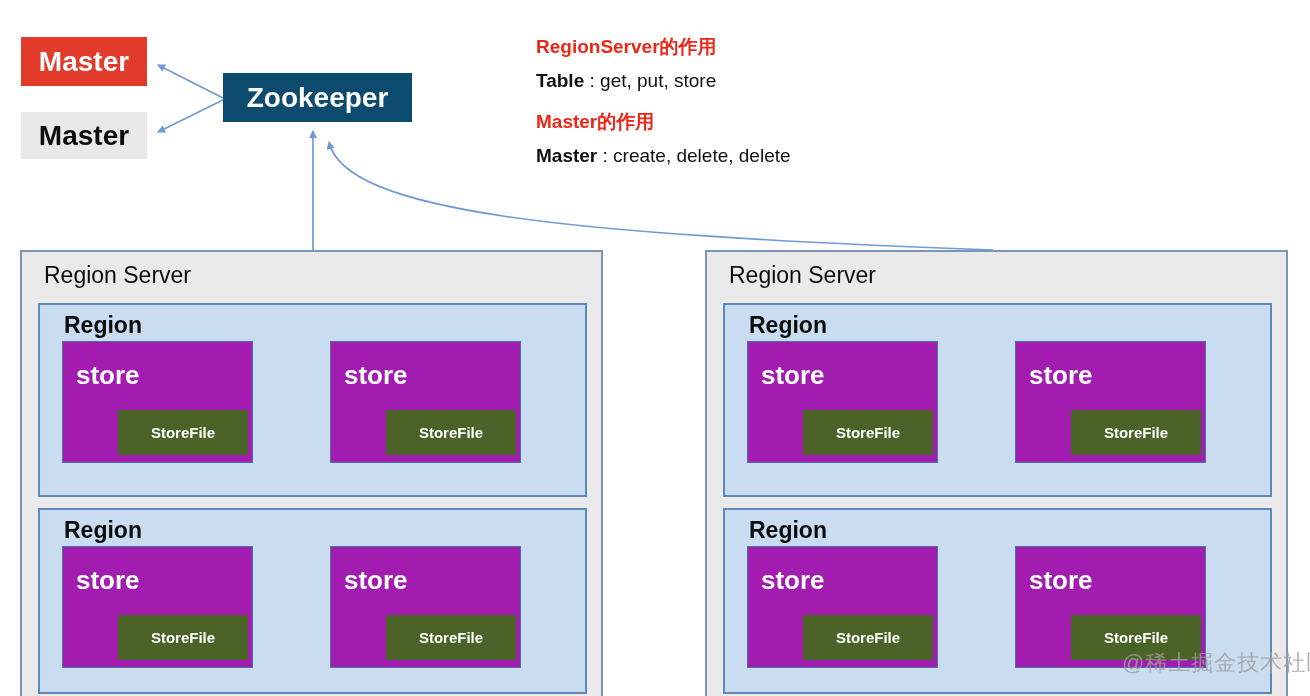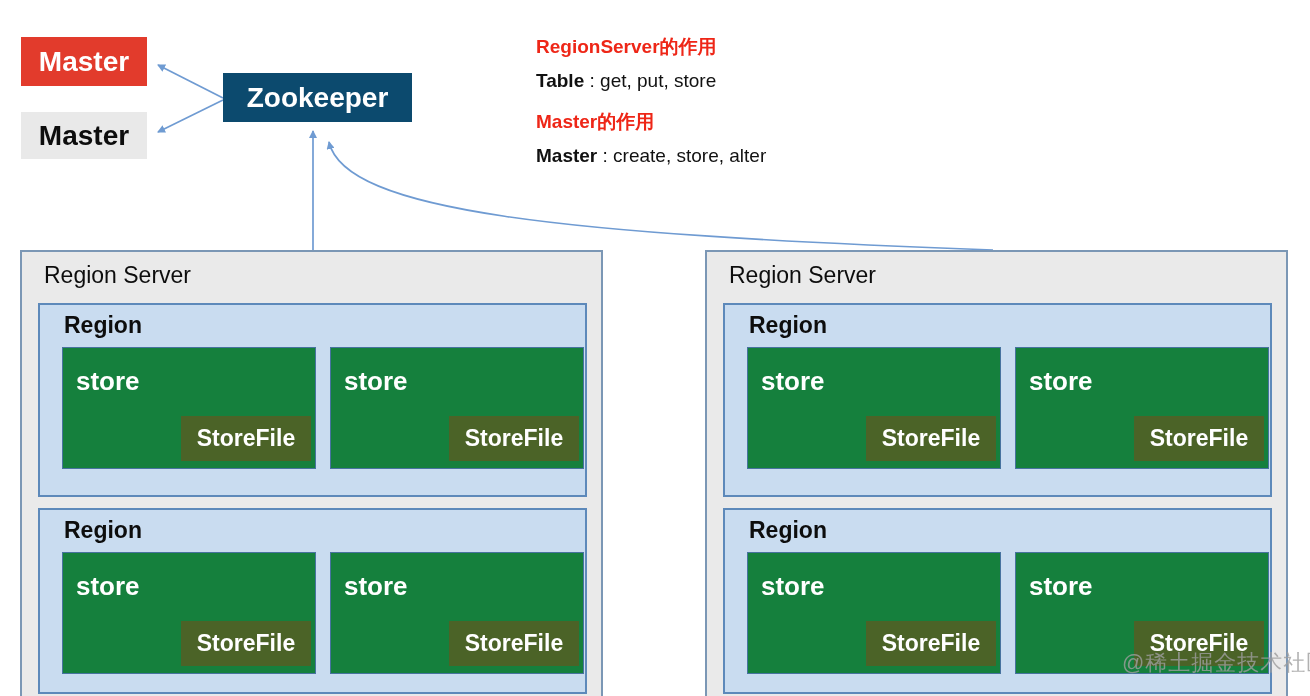--- a/index.html
+++ b/index.html
@@ -39,29 +39,29 @@
   .rs.rs-right{left:705px;}
   .rs-title{position:absolute;left:22px;top:10px;font-size:23px;font-weight:normal;color:#0d0d0d;}
   .region{
     position:absolute;left:16px;width:549px;background:#c9dcf0;
     border:2px solid #5d89ba;box-sizing:border-box;
   }
   .region.r1{top:51px;height:194px;}
   .region.r2{top:256px;height:186px;}
   .region-title{position:absolute;left:24px;top:7px;font-size:23px;font-weight:bold;color:#0d0d0d;}
   .store{
-    position:absolute;top:42px;width:254px;height:122px;
-    background:#15803d;border:1px solid #47739f;box-sizing:border-box;
+    position:absolute;top:36px;width:191px;height:122px;
+    background:#a21caf;border:1px solid #47739f;box-sizing:border-box;
   }
   .store.s1{left:22px;}
   .store.s2{left:290px;}
   .store-label{position:absolute;left:13px;top:18px;color:#ffffff;font-weight:bold;font-size:26px;}
   .storefile{
     position:absolute;right:4px;bottom:7px;width:130px;height:45px;
-    background:#4b6327;color:#fff;font-weight:bold;font-size:23px;
+    background:#4b6327;color:#fff;font-weight:bold;font-size:15px;
     display:flex;align-items:center;justify-content:center;
   }
 
   .watermark{
     position:absolute;left:1122px;top:648px;font-size:22px;color:#9e9e9e;opacity:.8;
     letter-spacing:1px;white-space:nowrap;
   }
 </style>
 </head>
 <body>
@@ -85,21 +85,21 @@
   <span>Master</span>
 </div>
 <div class="node zookeeper">
   <span>Zookeeper</span>
 </div>
 
 <div class="notes">
   <p class="note-title">RegionServer的作用</p>
   <p class="note-line"><span class="note-term">Table</span><span> : </span><span>get, put, store</span></p>
   <p class="note-title second">Master的作用</p>
-  <p class="note-line"><span class="note-term">Master</span><span> : </span><span>create, store, alter</span></p>
+  <p class="note-line"><span class="note-term">Master</span><span> : </span><span>create, delete, delete</span></p>
 </div>
 
 <div class="rs rs-left">
   <div class="rs-title">Region Server</div>
 
   <div class="region r1">
     <div class="region-title">Region</div>
     <div class="store s1">
       <span class="store-label">store</span>
       <div class="storefile">

